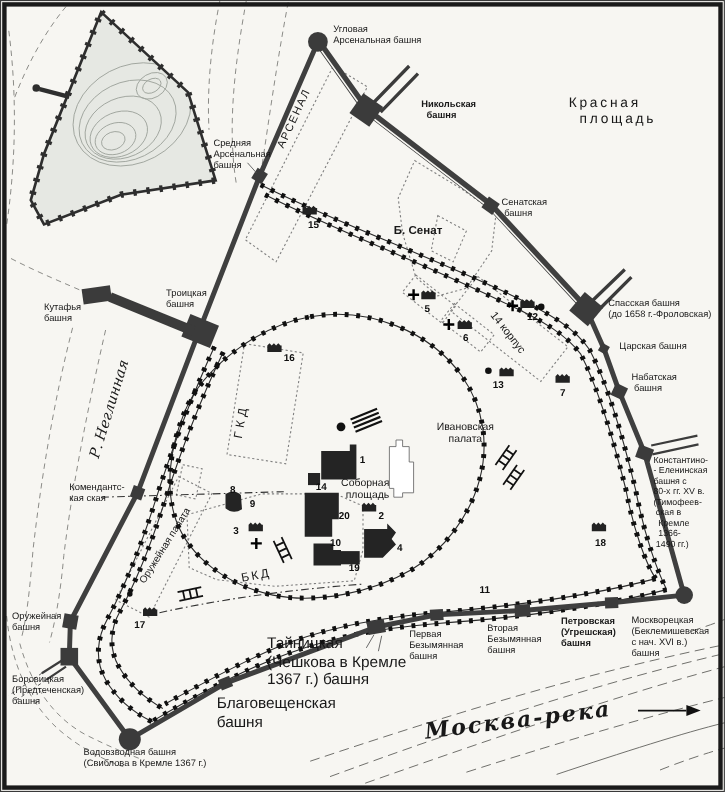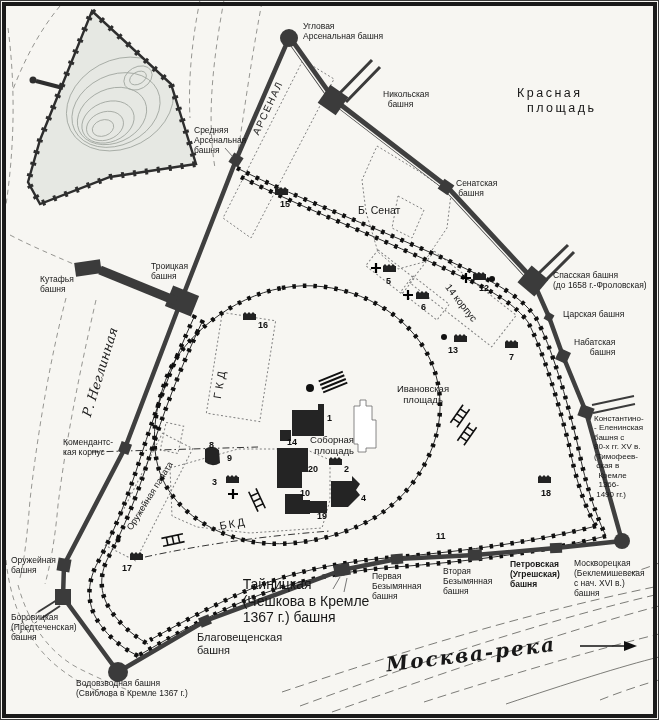--- a/index.html
+++ b/index.html
@@ -280,31 +280,31 @@
   </g>
 </svg>
 
 <div id="labels">
       <div class="lbl" style="left: 303px; top: 21px; font-size: 8.5px;">Угловая
 Арсенальная башня</div>
       <div class="lbl" style="left: 194px; top: 125px; font-size: 8.5px;">Средняя
 Арсенальная
 башня</div>
       <div class="lbl" style="left: 268px; top: 108px; font-size: 10px; letter-spacing: 1.5px; text-align: center; transform: translate(-50%, -50%) rotate(-65deg);">АРСЕНАЛ</div>
-      <div class="lbl" style="left: 383px; top: 89px; font-size: 8.5px;">Никольская
+      <div class="lbl" style="left: 383px; top: 89px; font-size: 8.5px; font-weight: bold;">Никольская
   башня</div>
       <div class="lbl" style="left: 503px; top: 86px; font-size: 12.5px; letter-spacing: 2.5px; text-align: center;">Красная
     площадь</div>
       <div class="lbl" style="left: 456px; top: 178px; font-size: 8.5px;">Сенатская
  башня</div>
-      <div class="lbl" style="left: 358px; top: 204px; font-size: 10.5px;">Б. Сенат</div>
+      <div class="lbl" style="left: 358px; top: 204px; font-size: 10.5px; font-weight: bold;">Б. Сенат</div>
       <div class="lbl" style="left: 553px; top: 270px; font-size: 8.5px;">Спасская башня
 (до 1658 г.-Фроловская)</div>
       <div class="lbl" style="left: 563px; top: 309px; font-size: 8.5px;">Царская башня</div>
-      <div class="lbl" style="left: 574px; top: 337px; font-size: 8.5px; text-align: right;">Набатская
+      <div class="lbl" style="left: 574px; top: 337px; font-size: 8.5px;">Набатская
  башня</div>
       <div class="lbl" style="left: 594px; top: 414px; font-size: 8px;">Константино-
 - Еленинская
 башня с
 80-х гг. XV в.
 (Тимофеев-
  ская в
   Кремле
   1366-
  1490 гг.)</div>
@@ -317,40 +317,40 @@
 башня</div>
       <div class="lbl" style="left: 443px; top: 566px; font-size: 8.5px;">Вторая
 Безымянная
 башня</div>
       <div class="lbl" style="left: 372px; top: 571px; font-size: 8.5px;">Первая
 Безымянная
 башня</div>
       <div class="lbl" style="left: 306px; top: 601px; font-size: 14px; text-align: left; transform: translate(-50%, -50%);">Тайницкая
 (Чешкова в Кремле
 1367 г.) башня</div>
-      <div class="lbl" style="left: 197px; top: 631px; font-size: 11px;">Благовещенская
+      <div class="lbl" style="left: 197px; top: 631px; font-size: 14px;">Благовещенская
 башня</div>
       <div class="lbl" style="left: 46px; top: 678px; font-size: 8.5px; margin-left: 30px;">Водовзводная башня
 (Свиблова в Кремле 1367 г.)</div>
       <div class="lbl" style="left: 11px; top: 612px; font-size: 8.5px;">Боровицкая
 (Предтеченская)
 башня</div>
       <div class="lbl" style="left: 11px; top: 555px; font-size: 8.5px;">Оружейная
 башня</div>
       <div class="lbl" style="left: 63px; top: 437px; font-size: 8.5px;">Комендантс-
-кая корпус</div>
+кая ская</div>
       <div class="lbl" style="left: 40px; top: 274px; font-size: 8.5px;">Кутафья
 башня</div>
       <div class="lbl" style="left: 151px; top: 261px; font-size: 8.5px;">Троицкая
 башня</div>
       <div class="lbl" style="left: 100px; top: 372px; font-size: 13px; font-family: &quot;DejaVu Serif&quot;, serif; font-style: italic; text-align: center; transform: translate(-50%, -50%) rotate(-73deg);">Р. Неглинная</div>
       <div class="lbl" style="left: 220px; top: 383px; font-size: 11px; letter-spacing: 4px; text-align: center; transform: translate(-50%, -50%) rotate(-80deg);">ГКД</div>
       <div class="lbl" style="left: 233px; top: 524px; font-size: 11px; letter-spacing: 2px; text-align: center; transform: translate(-50%, -50%) rotate(-10deg);">БКД</div>
       <div class="lbl" style="left: 150px; top: 496px; font-size: 9px; text-align: center; transform: translate(-50%, -50%) rotate(-58deg);">Оружейная палата</div>
       <div class="lbl" style="left: 332px; top: 445px; font-size: 9.5px; text-align: right; transform: translate(-50%, -50%);">Соборная
 площадь</div>
       <div class="lbl" style="left: 423px; top: 394px; font-size: 9.5px; text-align: center; transform: translate(-50%, -50%);">Ивановская
-площадь</div>
+палата</div>
       <div class="lbl" style="left: 461px; top: 303px; font-size: 10px; text-align: center; transform: translate(-50%, -50%) rotate(52deg);">14 корпус</div>
       <div class="lbl" style="left: 471px; top: 655px; font-size: 20px; letter-spacing: 2px; font-family: &quot;DejaVu Serif&quot;, serif; font-style: italic; font-weight: 700; text-align: center; transform: translate(-50%, -50%) rotate(-7deg);">Москва-река</div>
     </div>
 
 </div>
 
 </body></html>

